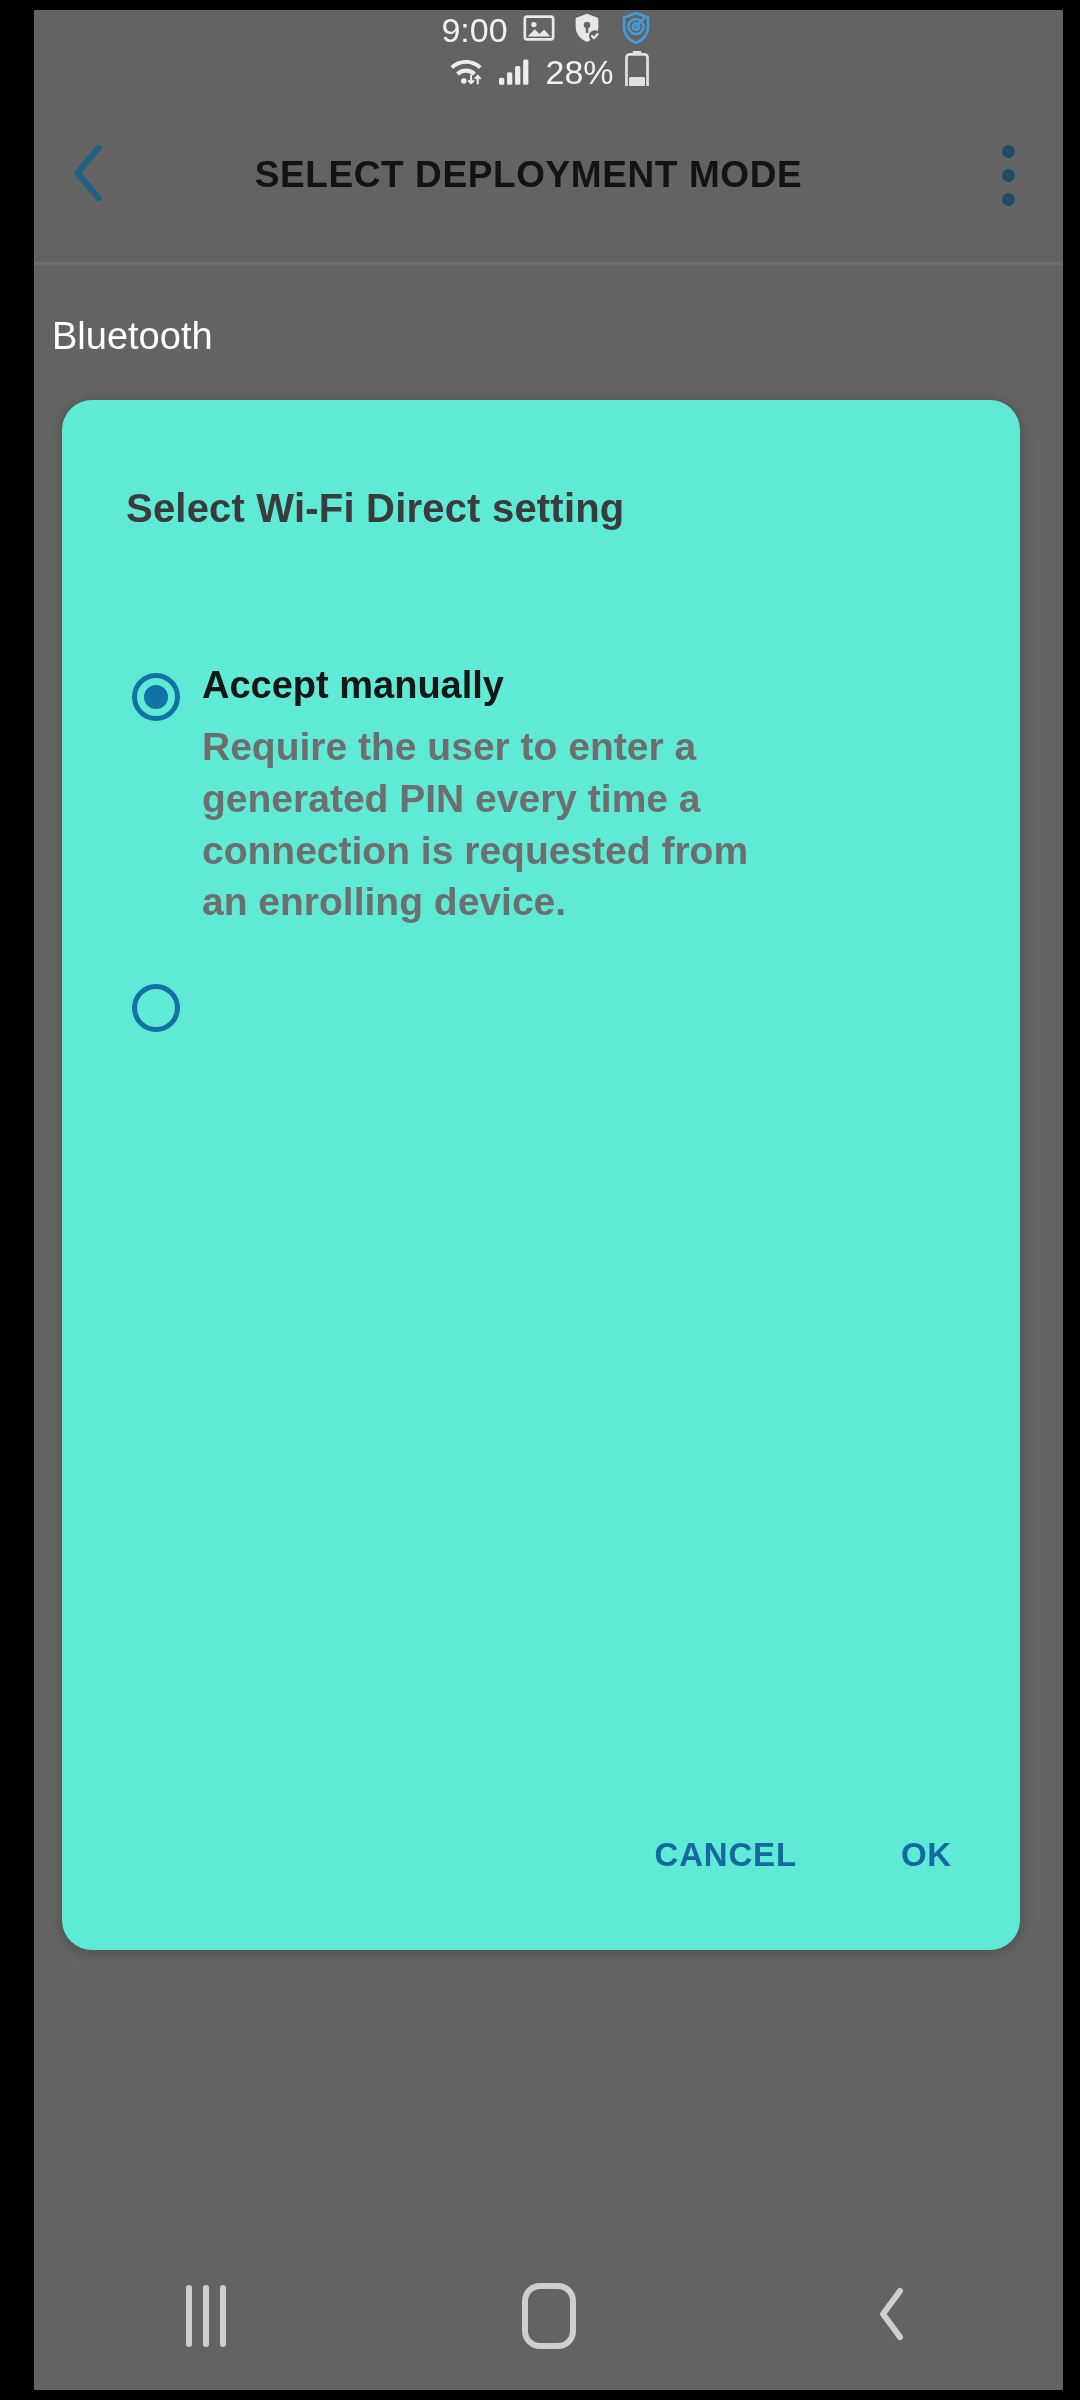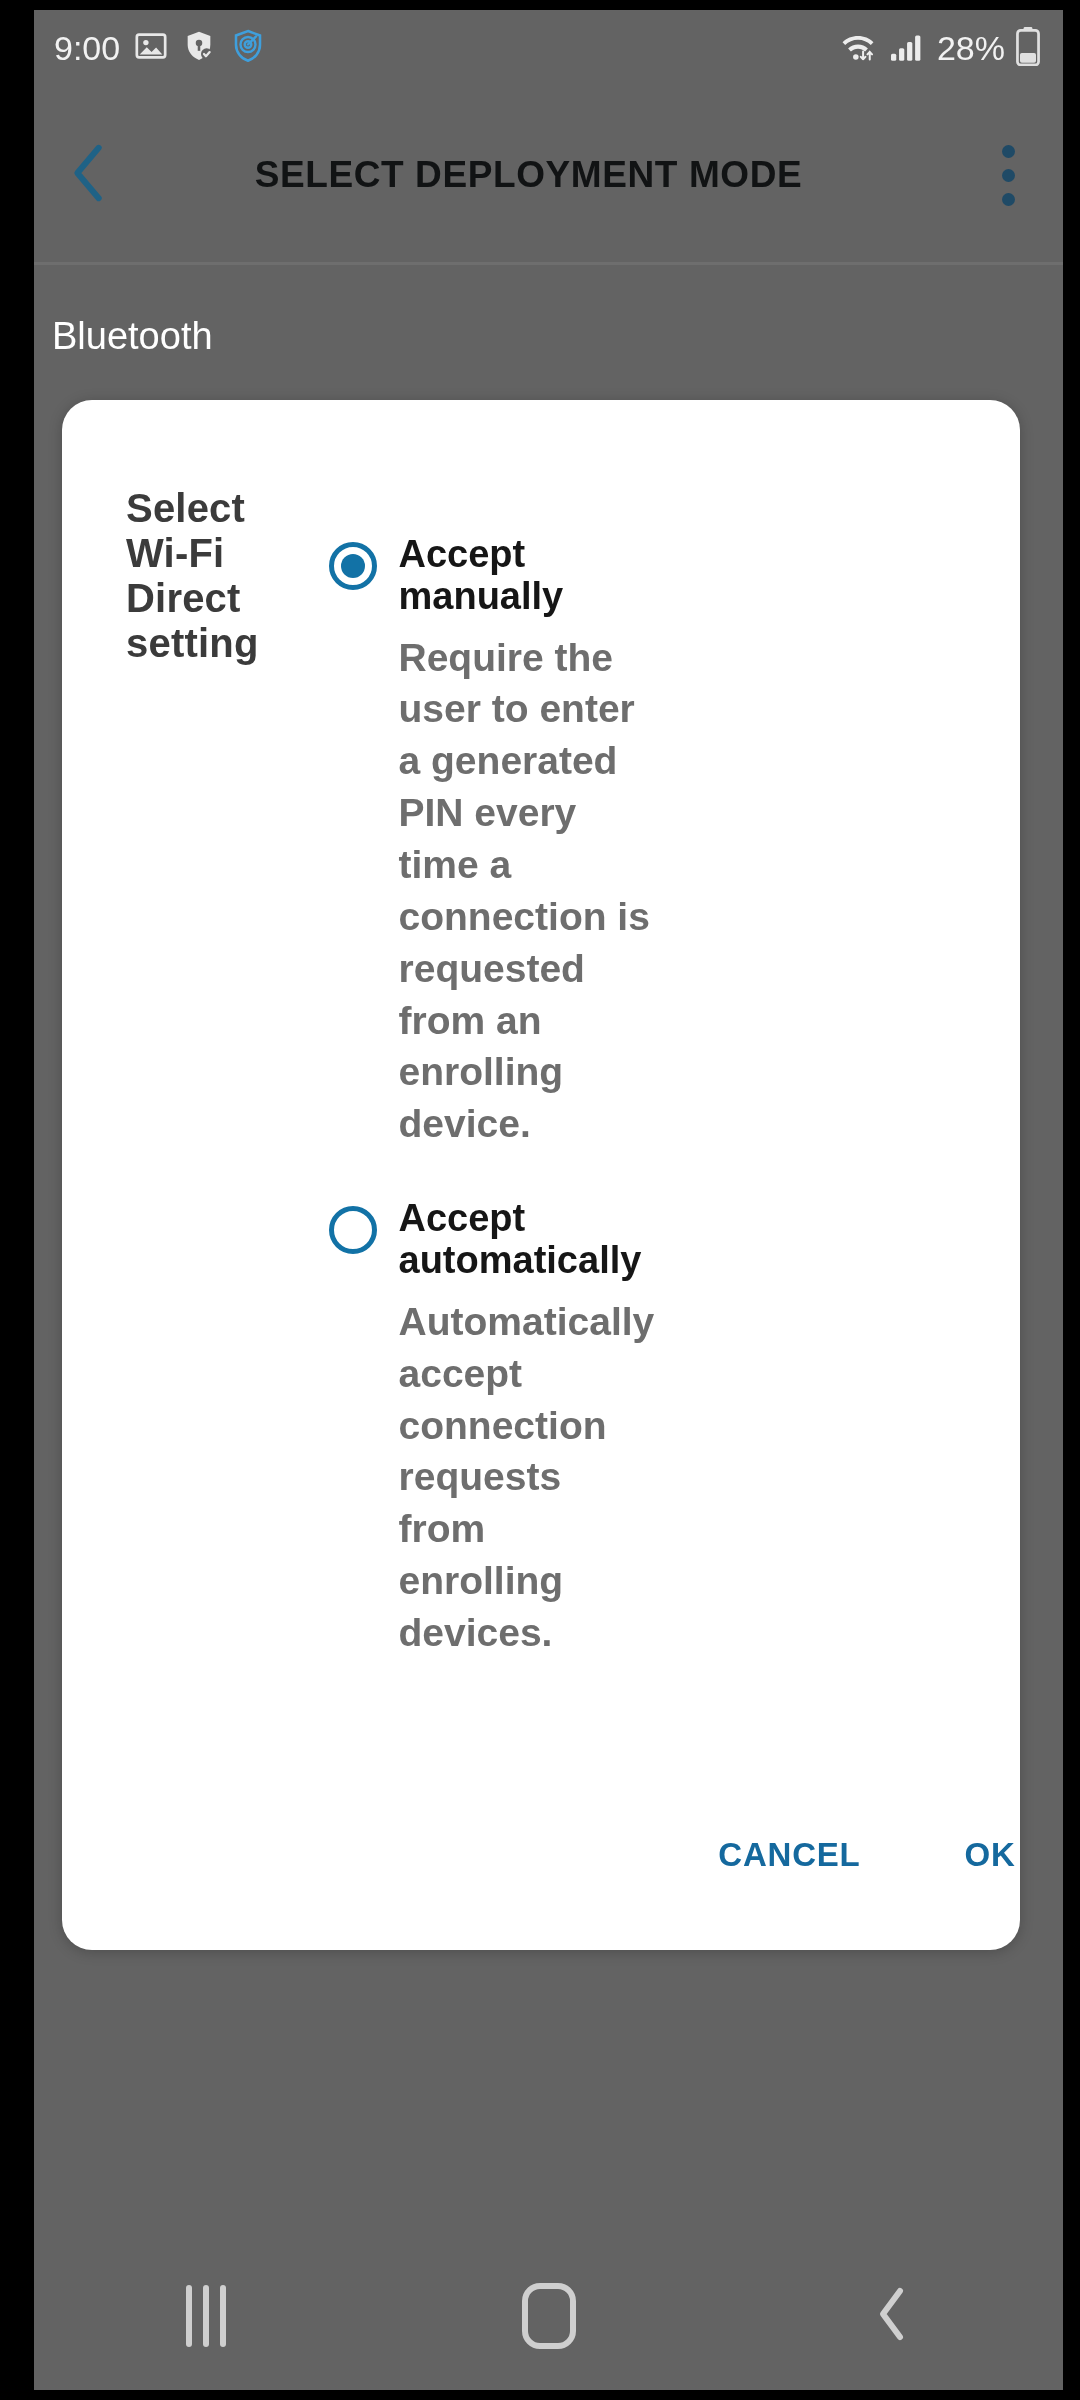--- a/index.html
+++ b/index.html
@@ -39,20 +39,21 @@
     position:absolute; left:0; top:0; width:1080px; height:10px;
     background:#000;
   }
 
   
   #status-bar{
     position:absolute; left:0; top:0; width:1029px; height:76px;
     display:flex; align-items:center; justify-content:space-between;
     padding:0 22px 0 20px;
     color:#fff;
+    flex-direction:column;
   }
   #status-left{ display:flex; align-items:center; gap:14px; }
   #status-right{ display:flex; align-items:center; gap:10px; }
   .clock{ font-size:34px; letter-spacing:0px; line-height:1; color:#f2f2f2; font-weight:400; }
   .sb-icon{ display:block; }
 
   
   #app-bar{
     position:absolute; left:0; top:76px; width:1029px; height:178px;
     display:flex; align-items:center;
@@ -89,24 +90,24 @@
   #bg-section-label{
     position:absolute; left:18px; top:50px;
     font-size:38px; color:#ffffff;
   }
 
   
   #dialog{
     position:absolute;
     left:28px; top:390px;
     width:958px; height:1550px;
-    background:#ffffff;
+    background:#5eead4;
     border-radius:30px;
     box-shadow:0 2px 14px rgba(0,0,0,.22);
-    display:flex; flex-direction:row;
+    display:flex; flex-direction:column;
   }
   #dialog-title{
     font-size:40px; font-weight:bold; color:#3b3b3b;
     padding:86px 0 0 64px;
     letter-spacing:.2px;
   }
   #options{
     margin-top:134px;
     padding:0 48px 0 48px;
     font-weight:bold;
@@ -290,24 +291,20 @@
             <div class="opt-desc">Require the user to enter a generated PIN every time a connection is requested from an enrolling device.</div>
           </div>
         </div>
 
         <div class="option">
           <div class="radio-wrap">
             <div class="radio">
               
             </div>
           </div>
-          <div class="opt-body">
-            <div class="opt-label">Accept automatically</div>
-            <div class="opt-desc">Automatically accept connection requests from enrolling devices.</div>
-          </div>
         </div>
 
       </div>
 
       <div id="dialog-actions">
         <button class="dlg-btn">CANCEL</button>
         <button class="dlg-btn">OK</button>
       </div>
 
     </div>

